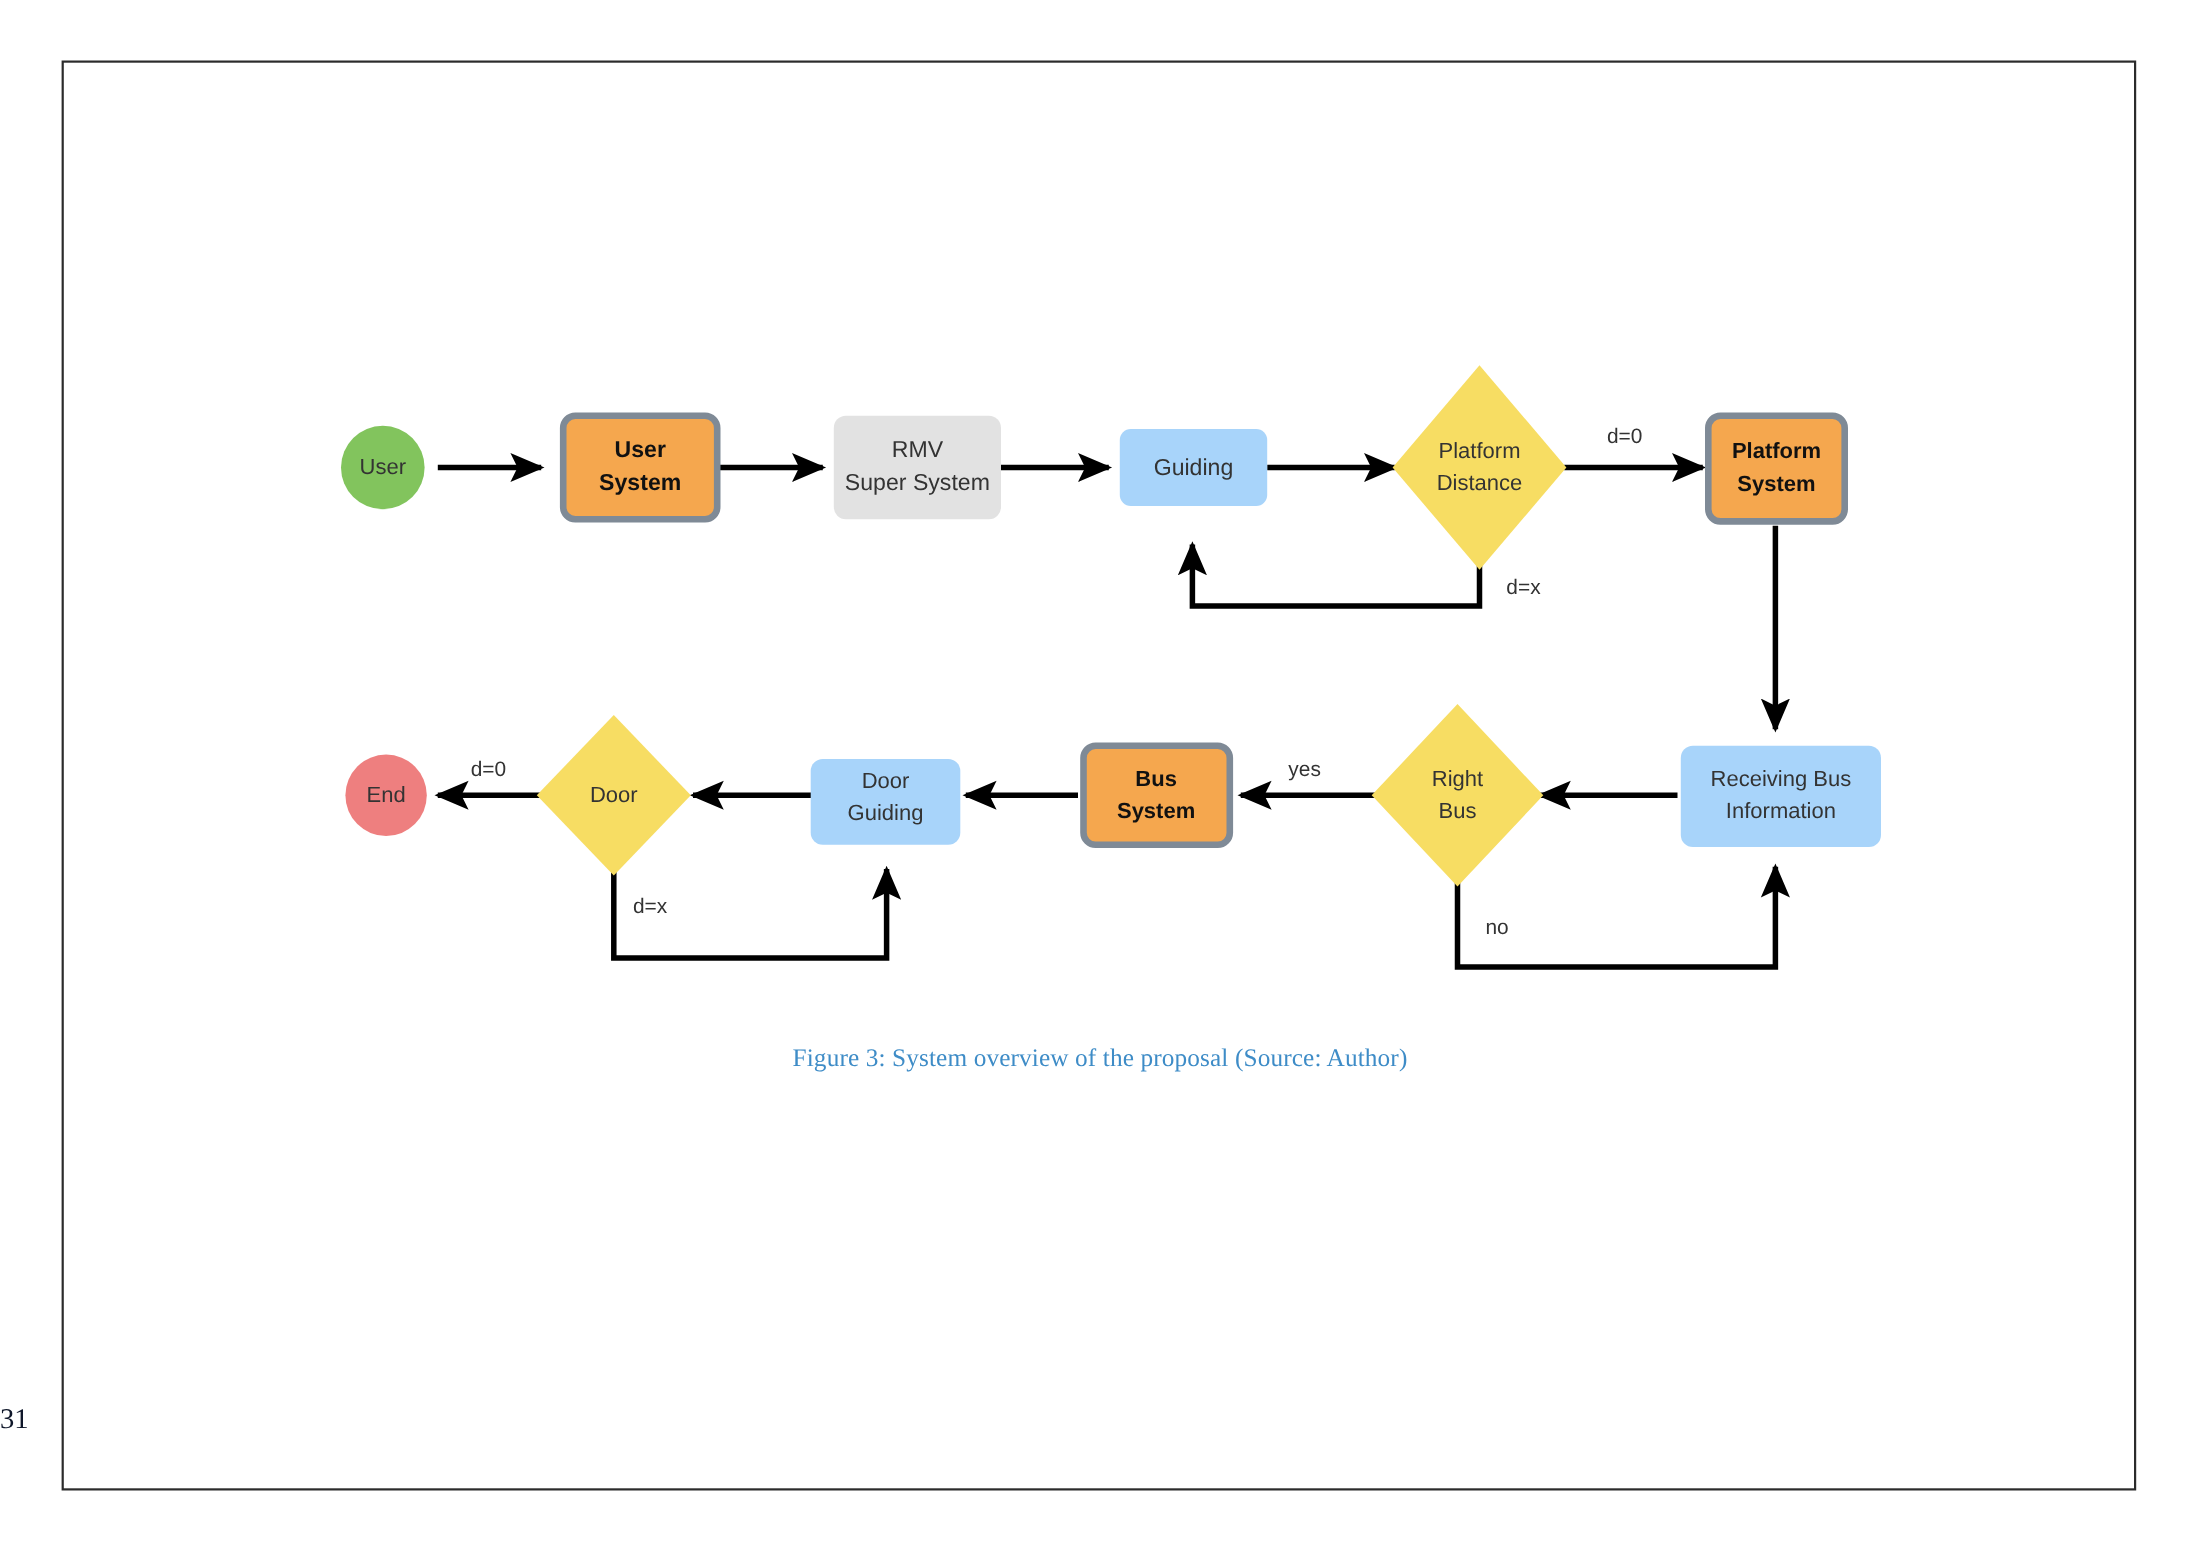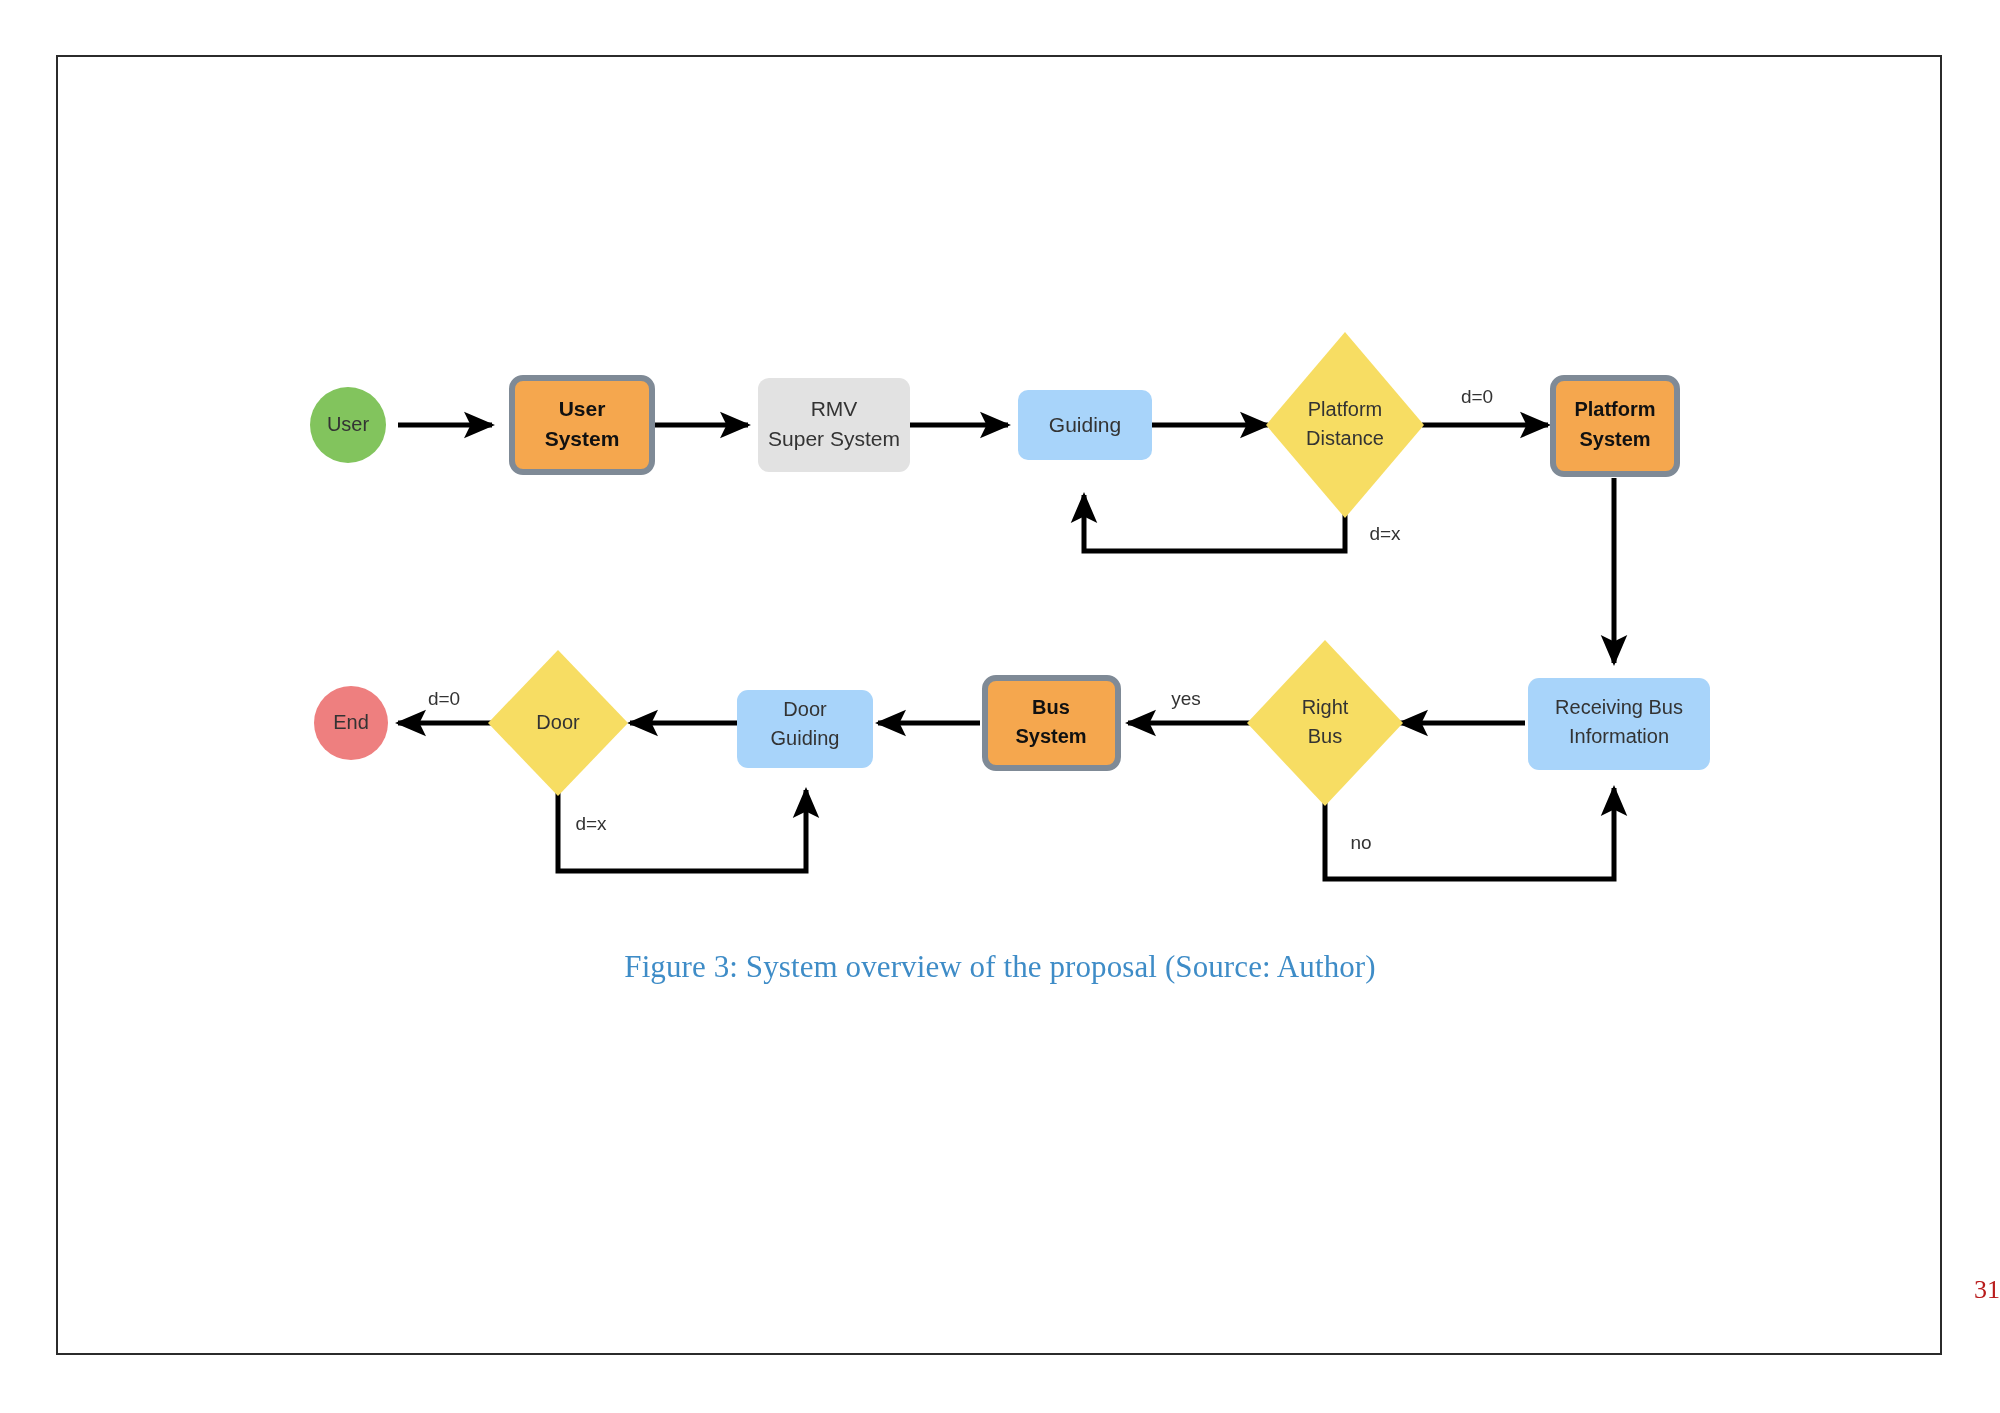--- a/index.html
+++ b/index.html
@@ -58,33 +58,33 @@
     stroke-width: 5;
     fill: none;
   }
   .caption {
     position: absolute;
     left: 0;
     top: 949px;
     width: 2000px;
     text-align: center;
     font-family: "Liberation Serif", serif;
-    font-size: 31px;
+    font-size: 23px;
     color: #3e8cc7;
     letter-spacing: 0.1px;
   }
   .page-number {
     position: absolute;
     left: 0;
     top: 1275px;
     width: 2000px;
-    text-align: right;
+    text-align: left;
     font-family: "Liberation Serif", serif;
     font-size: 26px;
-    color: #b91c1c;
+    color: #0f172a;
   }
 </style>
 </head>
 <body>
 
 <div id="page-frame"></div>
 
 <div id="figure-area">
   <svg id="figure-svg" viewBox="0 0 2000 1413" xmlns="http://www.w3.org/2000/svg">
     <defs>

